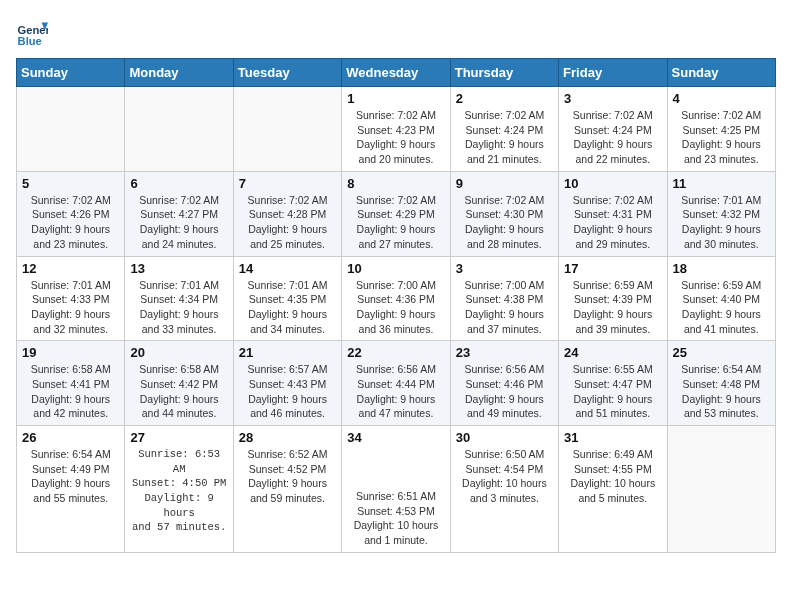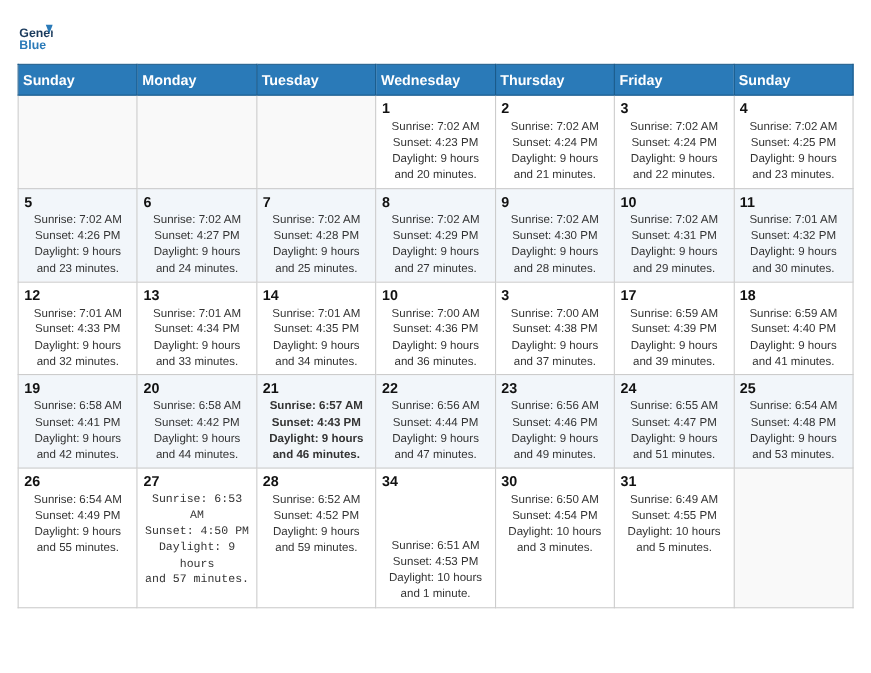--- a/index.html
+++ b/index.html
@@ -261,21 +261,21 @@
         </td>
         <td>
           <div class="day-num">20</div>
           <div class="day-detail" style="white-space: pre-line;">Sunrise: 6:58 AM
 Sunset: 4:42 PM
 Daylight: 9 hours
 and 44 minutes.</div>
         </td>
         <td>
           <div class="day-num">21</div>
-          <div class="day-detail" style="white-space: pre-line; font-weight: bold;">Sunrise: 6:57 AM
+          <div class="day-detail" style="white-space: pre-line;">Sunrise: 6:57 AM
 Sunset: 4:43 PM
 Daylight: 9 hours
 and 46 minutes.</div>
         </td>
         <td>
           <div class="day-num">22</div>
           <div class="day-detail" style="white-space: pre-line;">Sunrise: 6:56 AM
 Sunset: 4:44 PM
 Daylight: 9 hours
 and 47 minutes.</div>

